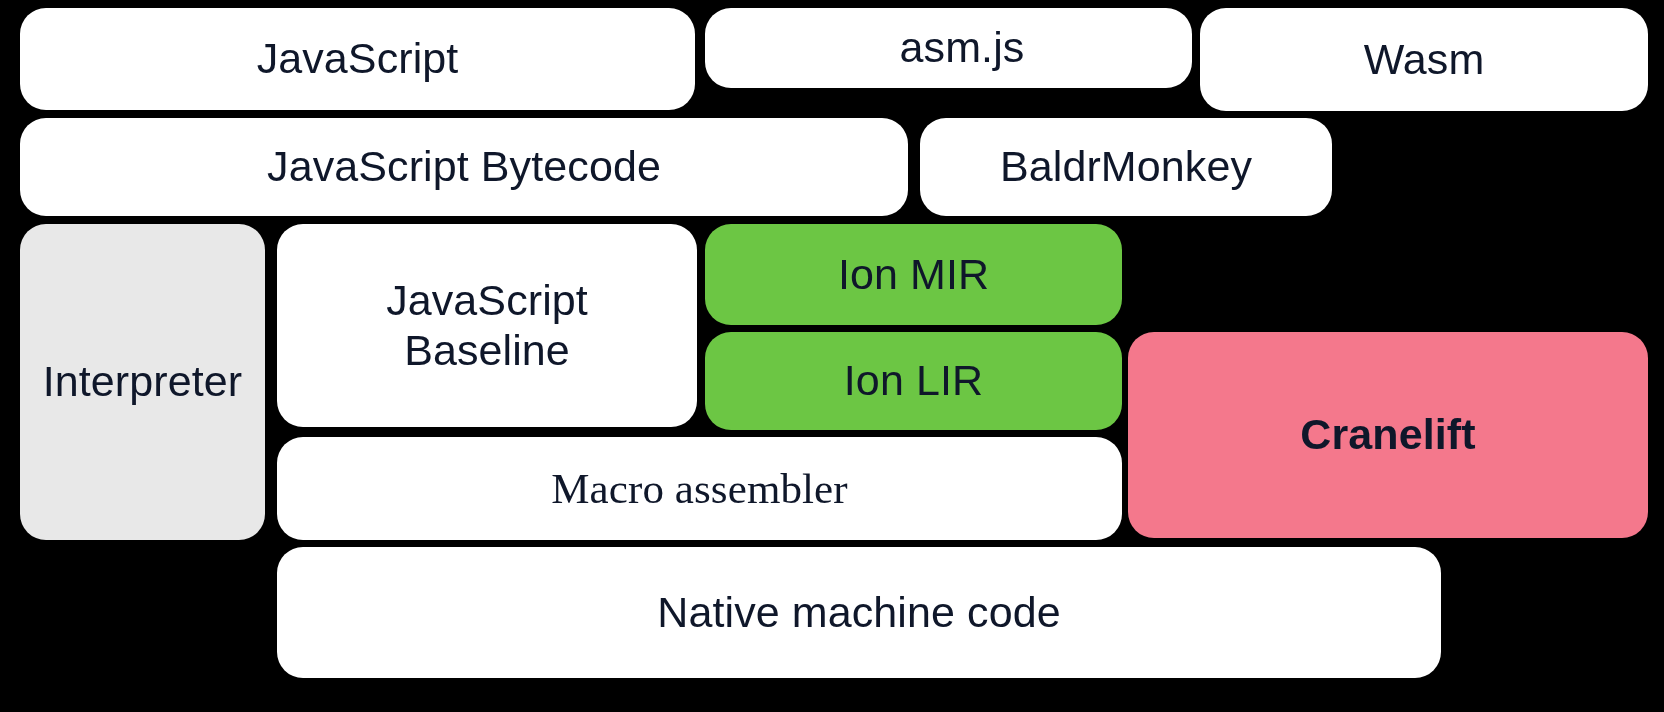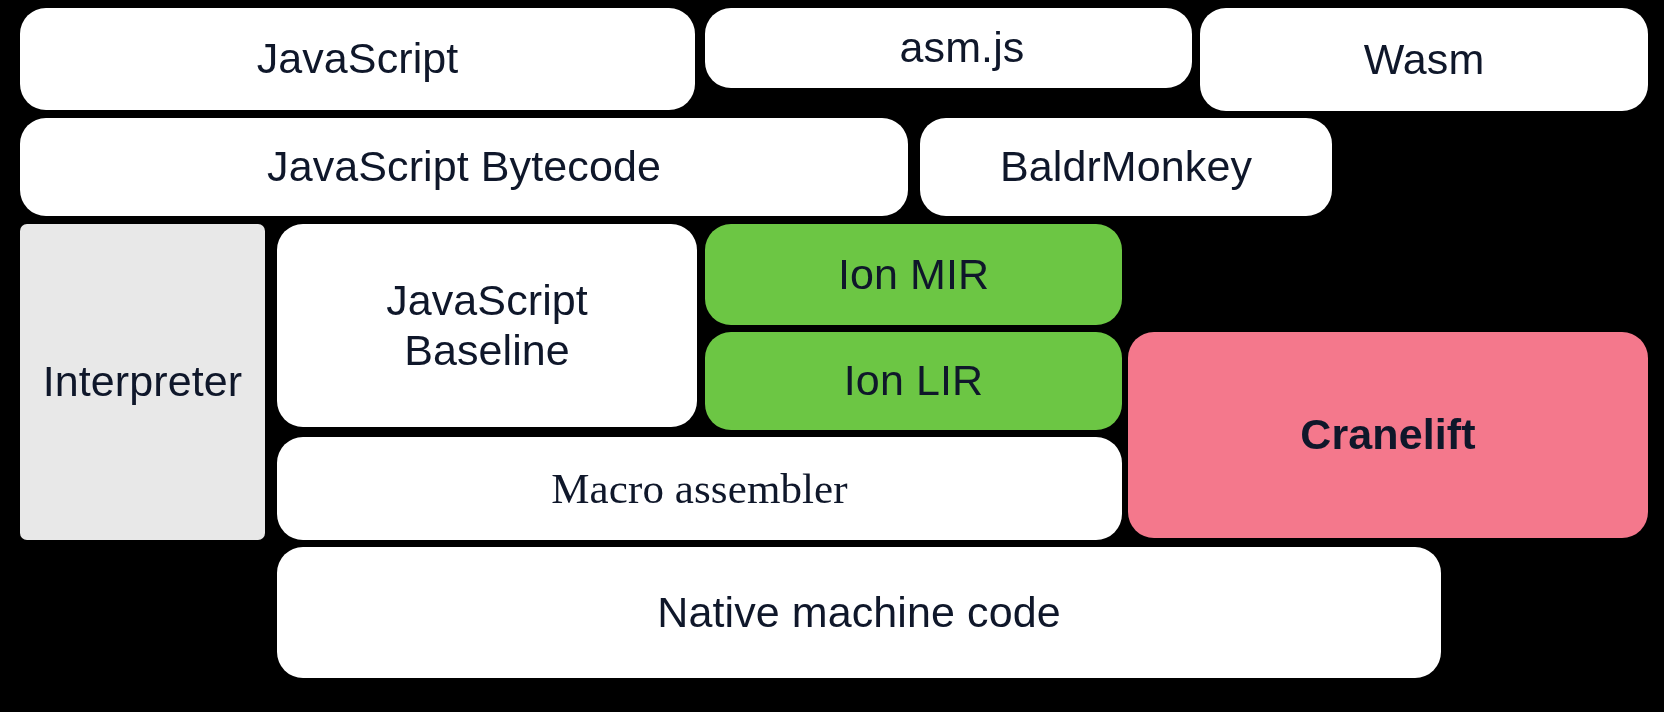--- a/index.html
+++ b/index.html
@@ -25,21 +25,21 @@
     border-radius: 26px;
     color: #0f172a;
     font-size: 43px;
     font-weight: 400;
     line-height: 1.14;
     letter-spacing: 0.1px;
     padding: 2px 10px;
     white-space: pre-line;
   }
   .fill-white  { background: #ffffff; }
-  .fill-grey   { background: #e8e8e8; border-radius: 7px; }
+  .fill-grey   { background: #e8e8e8; }
   .fill-green  { background: #6cc644; }
   .fill-pink   { background: #f4788c; font-weight: bold; }
 
   
   .n-javascript        { left: 20px;   top: 8px;   width: 675px;  height: 102px; }
   .n-asmjs             { left: 705px;  top: 8px;   width: 487px;  height: 80px; padding-left: 37px; }
   .n-wasm              { left: 1200px; top: 8px;   width: 448px;  height: 103px; }
 
   
   .n-js-bytecode       { left: 20px;   top: 118px; width: 888px;  height: 98px;  }

